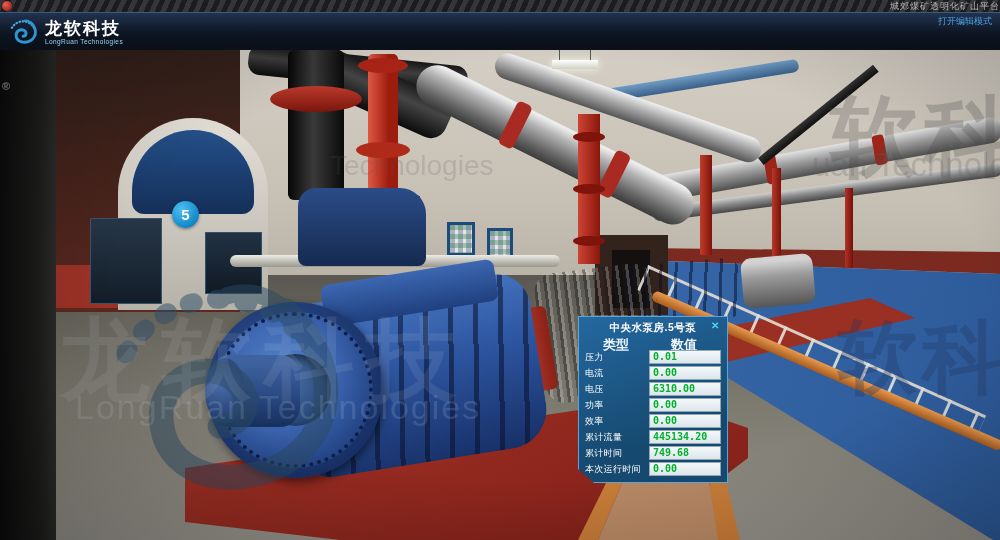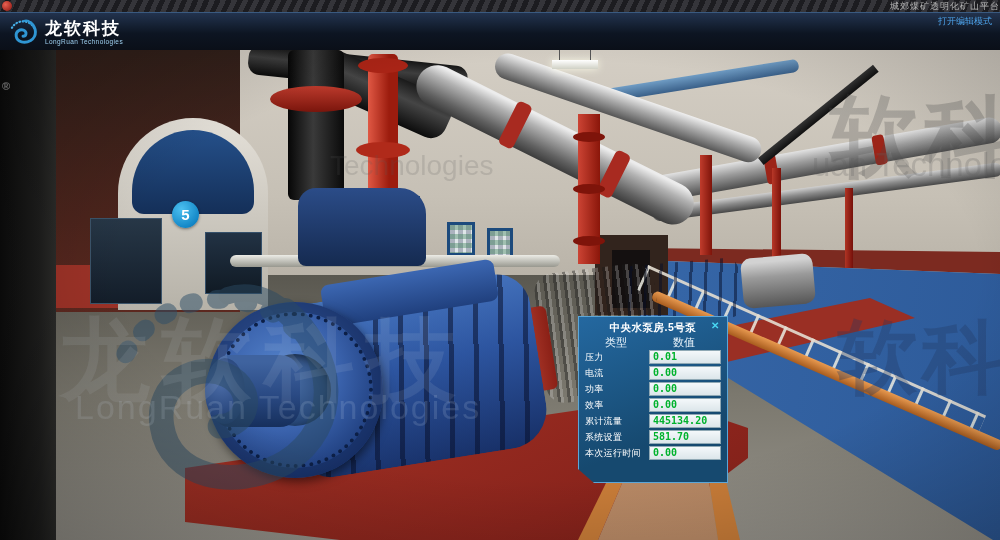--- a/index.html
+++ b/index.html
@@ -189,21 +189,21 @@
   
   .info-panel{left:578px;top:266px;width:150px;height:167px;z-index:60;box-sizing:border-box;
     background:linear-gradient(160deg,#2468a0,#16496f 70%);
     border:1px solid #5ba6d8;box-shadow:3px 4px 8px rgba(0,0,0,.45);
     clip-path:polygon(0 0,100% 0,100% 100%,16px 100%,0 calc(100% - 14px));
     padding:3px 6px 4px;}
   .panel-title-row{position:relative;text-align:center;color:#fff;font-weight:bold;
     font-size:10.5px;height:16px;line-height:15px;letter-spacing:.5px;}
   .panel-close{position:absolute;right:1px;top:1px;color:#49d6f2;font-size:10px;
     font-weight:bold;cursor:pointer;line-height:10px;}
-  .panel-header{display:flex;color:#eaf4fb;font-size:11px;height:13px;font-weight:normal;align-items:center;}
+  .panel-header{display:flex;color:#eaf4fb;font-size:13px;height:13px;font-weight:bold;}
   .panel-header .col-type{width:62px;text-align:center;}
   .panel-header .col-value{flex:1;text-align:center;}
   .panel-row{display:flex;align-items:center;height:16px;}
   .row-label{width:64px;color:#fff;font-size:9px;letter-spacing:.3px;}
   .row-value{flex:1;height:12px;background:linear-gradient(#f4f8fa,#dce6ea);
     border:1px solid #8fa8b4;font-size:10px;font-weight:bold;color:#00b22d;
     line-height:12px;padding-left:3px;font-family:"DejaVu Sans Mono",monospace;}
 </style>
 </head>
 <body>
@@ -339,34 +339,38 @@
       </div>
       <div class="panel-row">
         <span class="row-label">压力</span>
         <span class="row-value">0.01</span>
       </div>
       <div class="panel-row">
         <span class="row-label">电流</span>
         <span class="row-value">0.00</span>
       </div>
       <div class="panel-row">
+        <span class="row-label">电压</span>
+        <span class="row-value">6310.00</span>
+      </div>
+      <div class="panel-row">
         <span class="row-label">功率</span>
         <span class="row-value">0.00</span>
       </div>
       <div class="panel-row">
         <span class="row-label">效率</span>
         <span class="row-value">0.00</span>
       </div>
       <div class="panel-row">
         <span class="row-label">累计流量</span>
         <span class="row-value">445134.20</span>
       </div>
       <div class="panel-row">
-        <span class="row-label">系统设置</span>
-        <span class="row-value">581.70</span>
+        <span class="row-label">累计时间</span>
+        <span class="row-value">749.68</span>
       </div>
       <div class="panel-row">
         <span class="row-label">本次运行时间</span>
         <span class="row-value">0.00</span>
       </div>
     </div>
 
   </div>
 </div>
 

